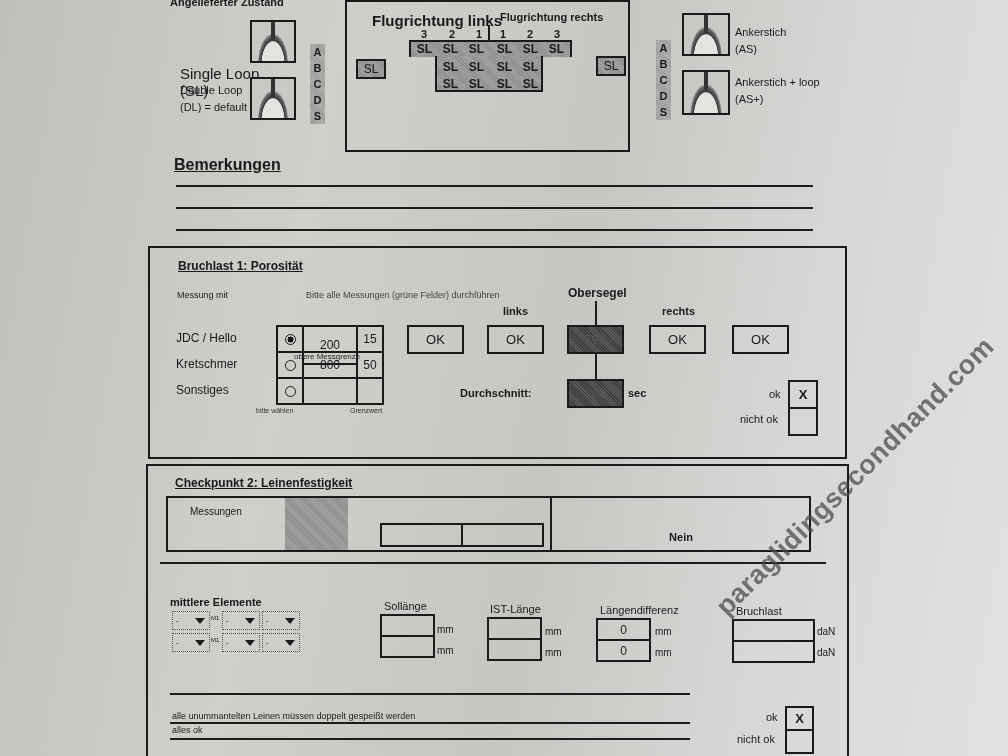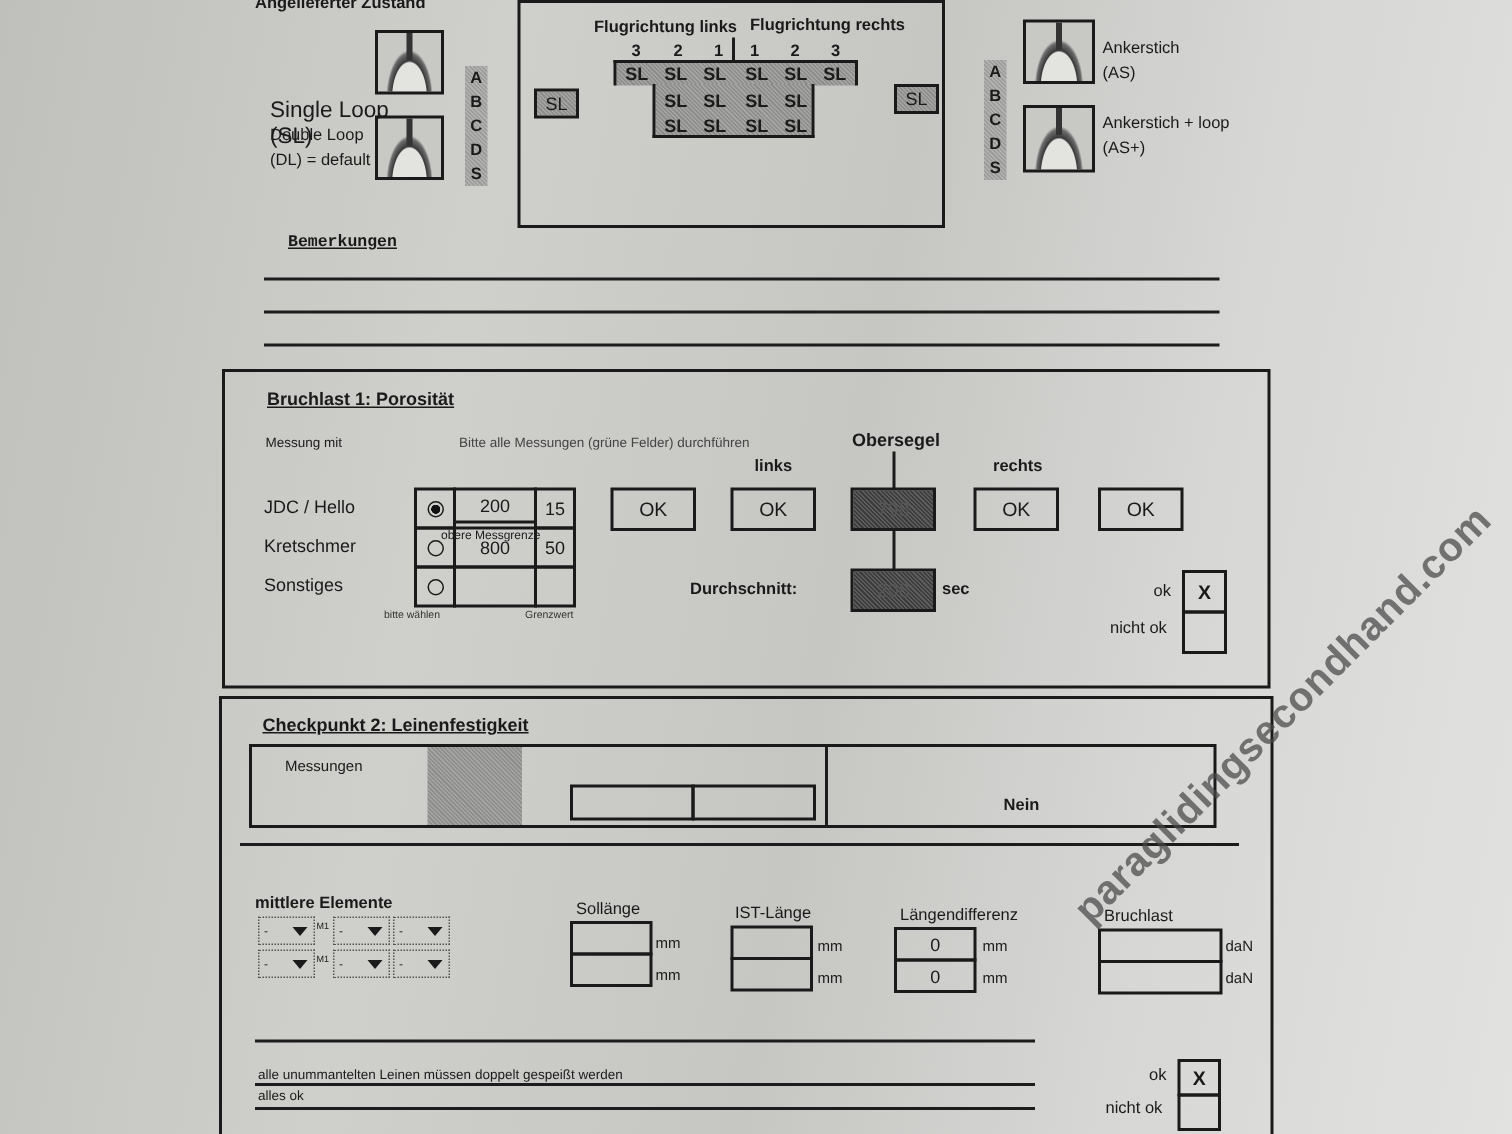--- a/index.html
+++ b/index.html
@@ -49,21 +49,21 @@
 
   <div class="letters" style="left:310px;top:44px;">
     <span>A</span>
     <span>B</span>
     <span>C</span>
     <span>D</span>
     <span>S</span>
   </div>
 
   <div class="box" style="left:345px;top:0px;width:285px;height:152px;"></div>
-  <div class="abs b" style="left:396px;top:12px;font-size:11px;">Flugrichtung links</div>
+  <div class="abs b" style="left:372px;top:12px;font-size:15px;">Flugrichtung links</div>
   <div class="abs b" style="left:500px;top:11px;font-size:11px;">Flugrichtung rechts</div>
 
   <div class="abs b" style="left:421px;top:28px;font-size:11px;">3</div>
   <div class="abs b" style="left:449px;top:28px;font-size:11px;">2</div>
   <div class="abs b" style="left:476px;top:28px;font-size:11px;">1</div>
   <div class="abs b" style="left:500px;top:28px;font-size:11px;">1</div>
   <div class="abs b" style="left:527px;top:28px;font-size:11px;">2</div>
   <div class="abs b" style="left:554px;top:28px;font-size:11px;">3</div>
   <div class="vline" style="left:488px;top:25px;height:67px;"></div>
 
@@ -101,39 +101,39 @@
   <div class="abs" style="left:735px;top:24px;font-size:11px;line-height:17px;">
     <div>Ankerstich</div>
     <div>(AS)</div>
   </div>
   <div class="thumb" style="left:682px;top:70px;width:48px;height:45px;"></div>
   <div class="abs" style="left:735px;top:74px;font-size:11px;line-height:17px;">
     <div>Ankerstich + loop</div>
     <div>(AS+)</div>
   </div>
 
-  <div class="abs b u" style="left:192px;top:156px;font-size:11px;font-family:Liberation Mono, monospace;">Bemerkungen</div>
+  <div class="abs b u" style="left:174px;top:156px;font-size:16px;">Bemerkungen</div>
   <div class="hline" style="left:176px;top:185px;width:637px;"></div>
   <div class="hline" style="left:176px;top:207px;width:637px;"></div>
   <div class="hline" style="left:176px;top:229px;width:637px;"></div>
 
   <div class="box" style="left:148px;top:246px;width:699px;height:213px;"></div>
   <div class="abs b u" style="left:178px;top:259px;font-size:12px;">Bruchlast 1: Porosität</div>
   <div class="abs small" style="left:177px;top:290px;">Messung mit</div>
   <div class="abs small" style="left:306px;top:290px;color:#444;">Bitte alle Messungen (grüne Felder) durchführen</div>
   <div class="abs" style="left:294px;top:315px;font-size:8px;margin-top:37px;">obere Messgrenze</div>
 
   <div class="abs" style="left:176px;top:331px;font-size:12px;">JDC / Hello</div>
   <div class="abs" style="left:176px;top:357px;font-size:12px;">Kretschmer</div>
   <div class="abs" style="left:176px;top:383px;font-size:12px;">Sonstiges</div>
 
   <div class="cell" style="left:276px;top:325px;width:28px;height:28px;">
       <span class="radio on"></span>
     </div>
-  <div class="cell" style="left:302px;top:325px;width:56px;height:24px;">200</div>
+  <div class="cell" style="left:302px;top:325px;width:56px;height:40px;">200</div>
   <div class="cell" style="left:356px;top:325px;width:28px;height:28px;">15</div>
   <div class="cell" style="left:276px;top:351px;width:28px;height:28px;">
       <span class="radio"></span>
     </div>
   <div class="cell" style="left:302px;top:351px;width:56px;height:28px;">800</div>
   <div class="cell" style="left:356px;top:351px;width:28px;height:28px;">50</div>
   <div class="cell" style="left:276px;top:377px;width:28px;height:28px;">
       <span class="radio"></span>
     </div>
   <div class="cell" style="left:302px;top:377px;width:56px;height:28px;"></div>

